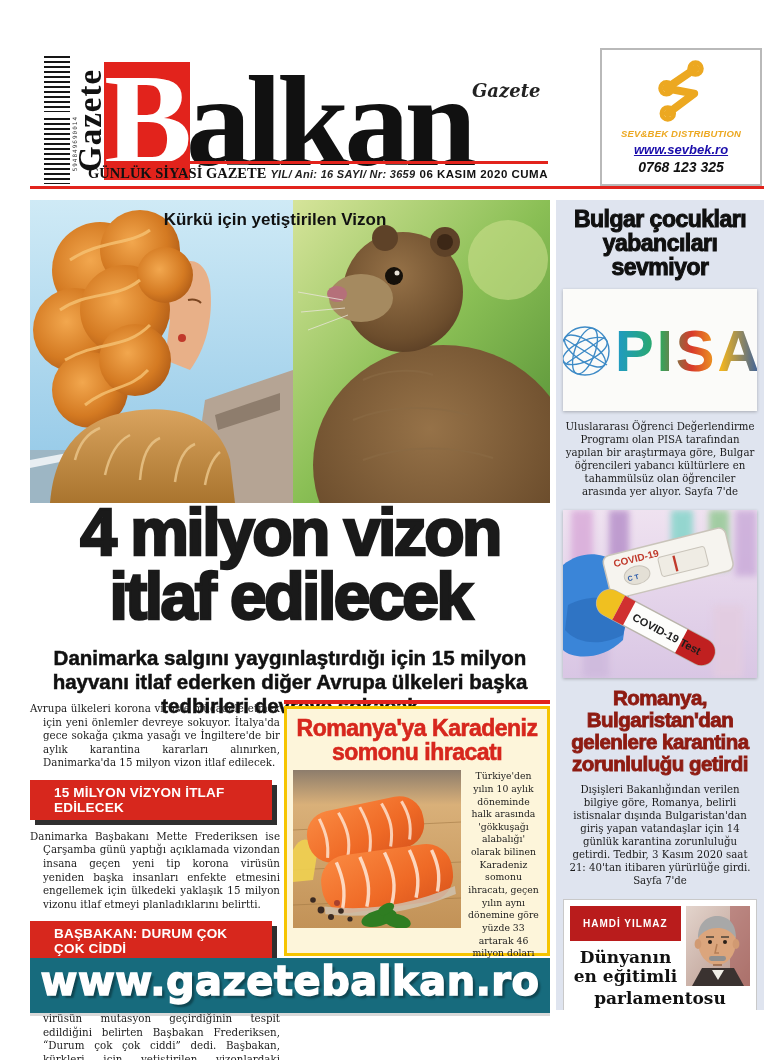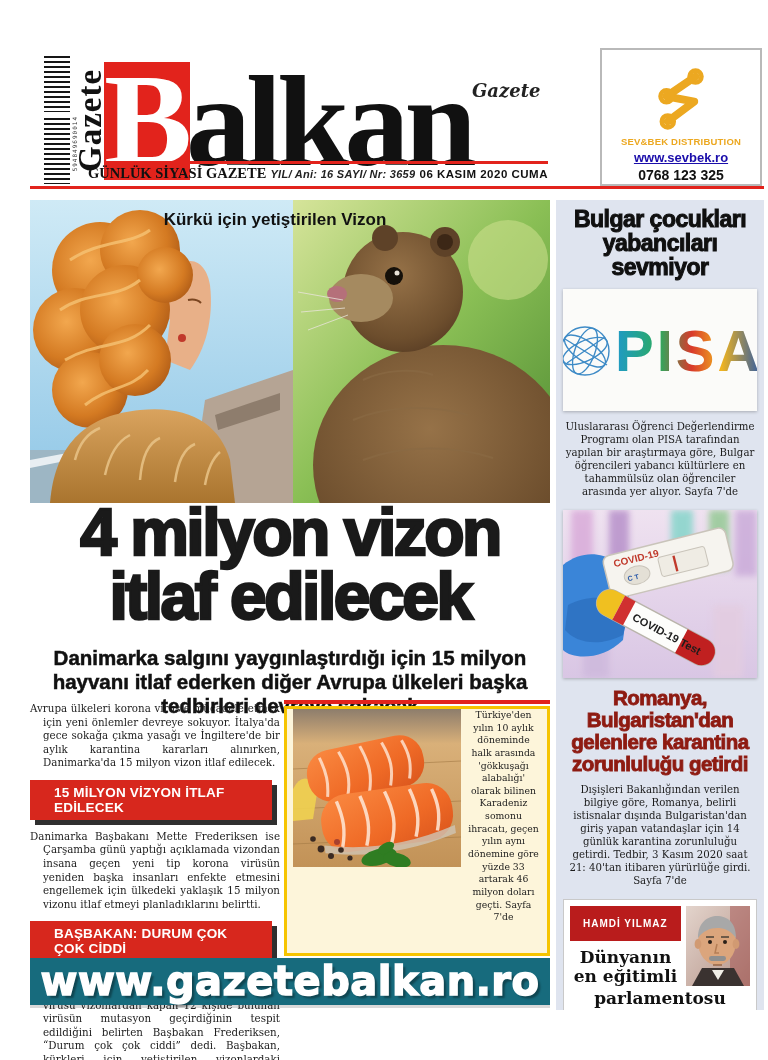--- a/index.html
+++ b/index.html
@@ -48,21 +48,21 @@
   .info-row {
     position:absolute; left:88px; top:165px; width:460px; height:18px;
     display:flex; justify-content:space-between; align-items:baseline;
   }
   .tagline { font-family:"Liberation Serif", serif; font-weight:bold; font-size:14.5px; color:#111; }
   .issue   { font-size:11px; font-weight:bold; color:#222; letter-spacing:0.3px;font-style:italic; }
   .date    { font-size:11.5px; font-weight:bold; color:#111; letter-spacing:0.5px; }
   .rule-red-full { position:absolute; left:30px; top:186px; width:734px; height:3px; background:#e2231c; }
   .sevbek {
     position:absolute; left:600px; top:48px; width:162px; height:138px;
-    background:#fff; border:2px solid #b9b9b9; text-align:center; padding-top:16px;
+    background:#fff; border:2px solid #b9b9b9; text-align:center; padding-top:8px;font-style:italic;
   }
   .sevbek-name { color:#eca821; font-weight:bold; font-size:9.5px; letter-spacing:0.2px; }
   .sevbek-url  { color:#1a0dab; font-weight:bold; font-size:13px; text-decoration:underline; margin-top:3px; }
   .sevbek-tel  { color:#111; font-weight:bold; font-size:14px; margin-top:2px; }
   
   .photo-strip { position:absolute; left:30px; top:200px; width:520px; height:390px; display:flex; }
   .photo-strip svg { display:block; }
   .photo-caption {
     position:absolute; top:10px; left:0; width:100%; padding-right:30px;
     text-align:center; font-weight:bold; font-size:17px; color:#111;
@@ -101,21 +101,21 @@
     -webkit-text-stroke:0.6px #d7271d;
   }
   .mid-row { display:flex; gap:5px; padding:0 6px; }
   .mid-row svg { flex:0 0 168px; }
   .mid-txt {
     flex:1; font-family:"DejaVu Serif", serif; font-size:9.3px; line-height:1.36;
     color:#1c1c1c; text-align:center;
   }
   
   .site-banner {
-    position:absolute; left:30px; top:958px; width:520px; height:47px;
+    position:absolute; left:30px; top:958px; width:520px; height:55px;
     background:#176b7d; color:#fff; text-align:center;
     font-family:"DejaVu Sans", sans-serif; font-weight:bold;
     font-size:40px; line-height:46px; letter-spacing:0.5px;
     -webkit-text-stroke:1.4px #fff; text-shadow:3px 3px 2px rgba(0,0,0,0.35);
     box-shadow:0 3px 0 rgba(0,0,0,0.15);
   }
   
   .sidebar {
     position:absolute; left:556px; top:200px; width:208px; height:810px;
     background:#dfe4ef; padding:6px 7px; overflow:hidden;
@@ -282,20 +282,21 @@
   <div class="left-col">
     <p class="body-txt">Avrupa ülkeleri korona virüsle mücadele etmek için yeni önlemler devreye sokuyor. İtalya'da gece sokağa çıkma yasağı ve İngiltere'de bir aylık karantina kararları alınırken, Danimarka'da 15 milyon vizon itlaf edilecek.</p>
     <div class="red-banner">15 MİLYON VİZYON İTLAF EDİLECEK</div>
     <p class="body-txt">Danimarka Başbakanı Mette Frederiksen ise Çarşamba günü yaptığı açıklamada vizondan insana geçen yeni tip korona virüsün yeniden başka insanları enfekte etmesini engellemek için ülkedeki yaklaşık 15 milyon vizonu itlaf etmeyi planladıklarını belirtti.</p>
     <div class="red-banner">BAŞBAKAN: DURUM ÇOK ÇOK CİDDİ</div>
     <p class="body-txt">DW'nin AFP, dpa ve AP'ye dayandırdığı habere göre, ülkenin kuzeyinde yaşayan ve korona virüsü vizonlardan kapan 12 kişide bulunan virüsün mutasyon geçirdiğinin tespit edildiğini belirten Başbakan Frederiksen, “Durum çok çok ciddi” dedi. Başbakan, kürkleri için yetiştirilen vizonlardaki mutasyona uğramış virüsün “dünya çapında yıkıcı etkileri” olabileceğini belirtti. Danimarka Sağlık Bakanı Magnus Heunicke ise ülkedeki 783 Covid-19 vakasının yarısının “vizonlarla ilintili” olduğunu söyledi. Sayfa 5'da</p>
   </div>
 
   <div class="mid-red-line"></div>
   <div class="mid-box">
+    <div class="mid-head">Romanya'ya Karadeniz somonu ihracatı</div>
     <div class="mid-row">
       <svg width="168" height="158" viewBox="0 0 168 158">
         <defs>
           <linearGradient id="wood" x1="0" y1="0" x2="0" y2="1">
             <stop offset="0" stop-color="#8d7d6c"></stop>
               <stop offset="0.22" stop-color="#d9b079"></stop>
               <stop offset="1" stop-color="#c29257"></stop>
           </linearGradient>
           <linearGradient id="fish" x1="0" y1="0" x2="1" y2="1">
             <stop offset="0" stop-color="#fa8a42"></stop>

